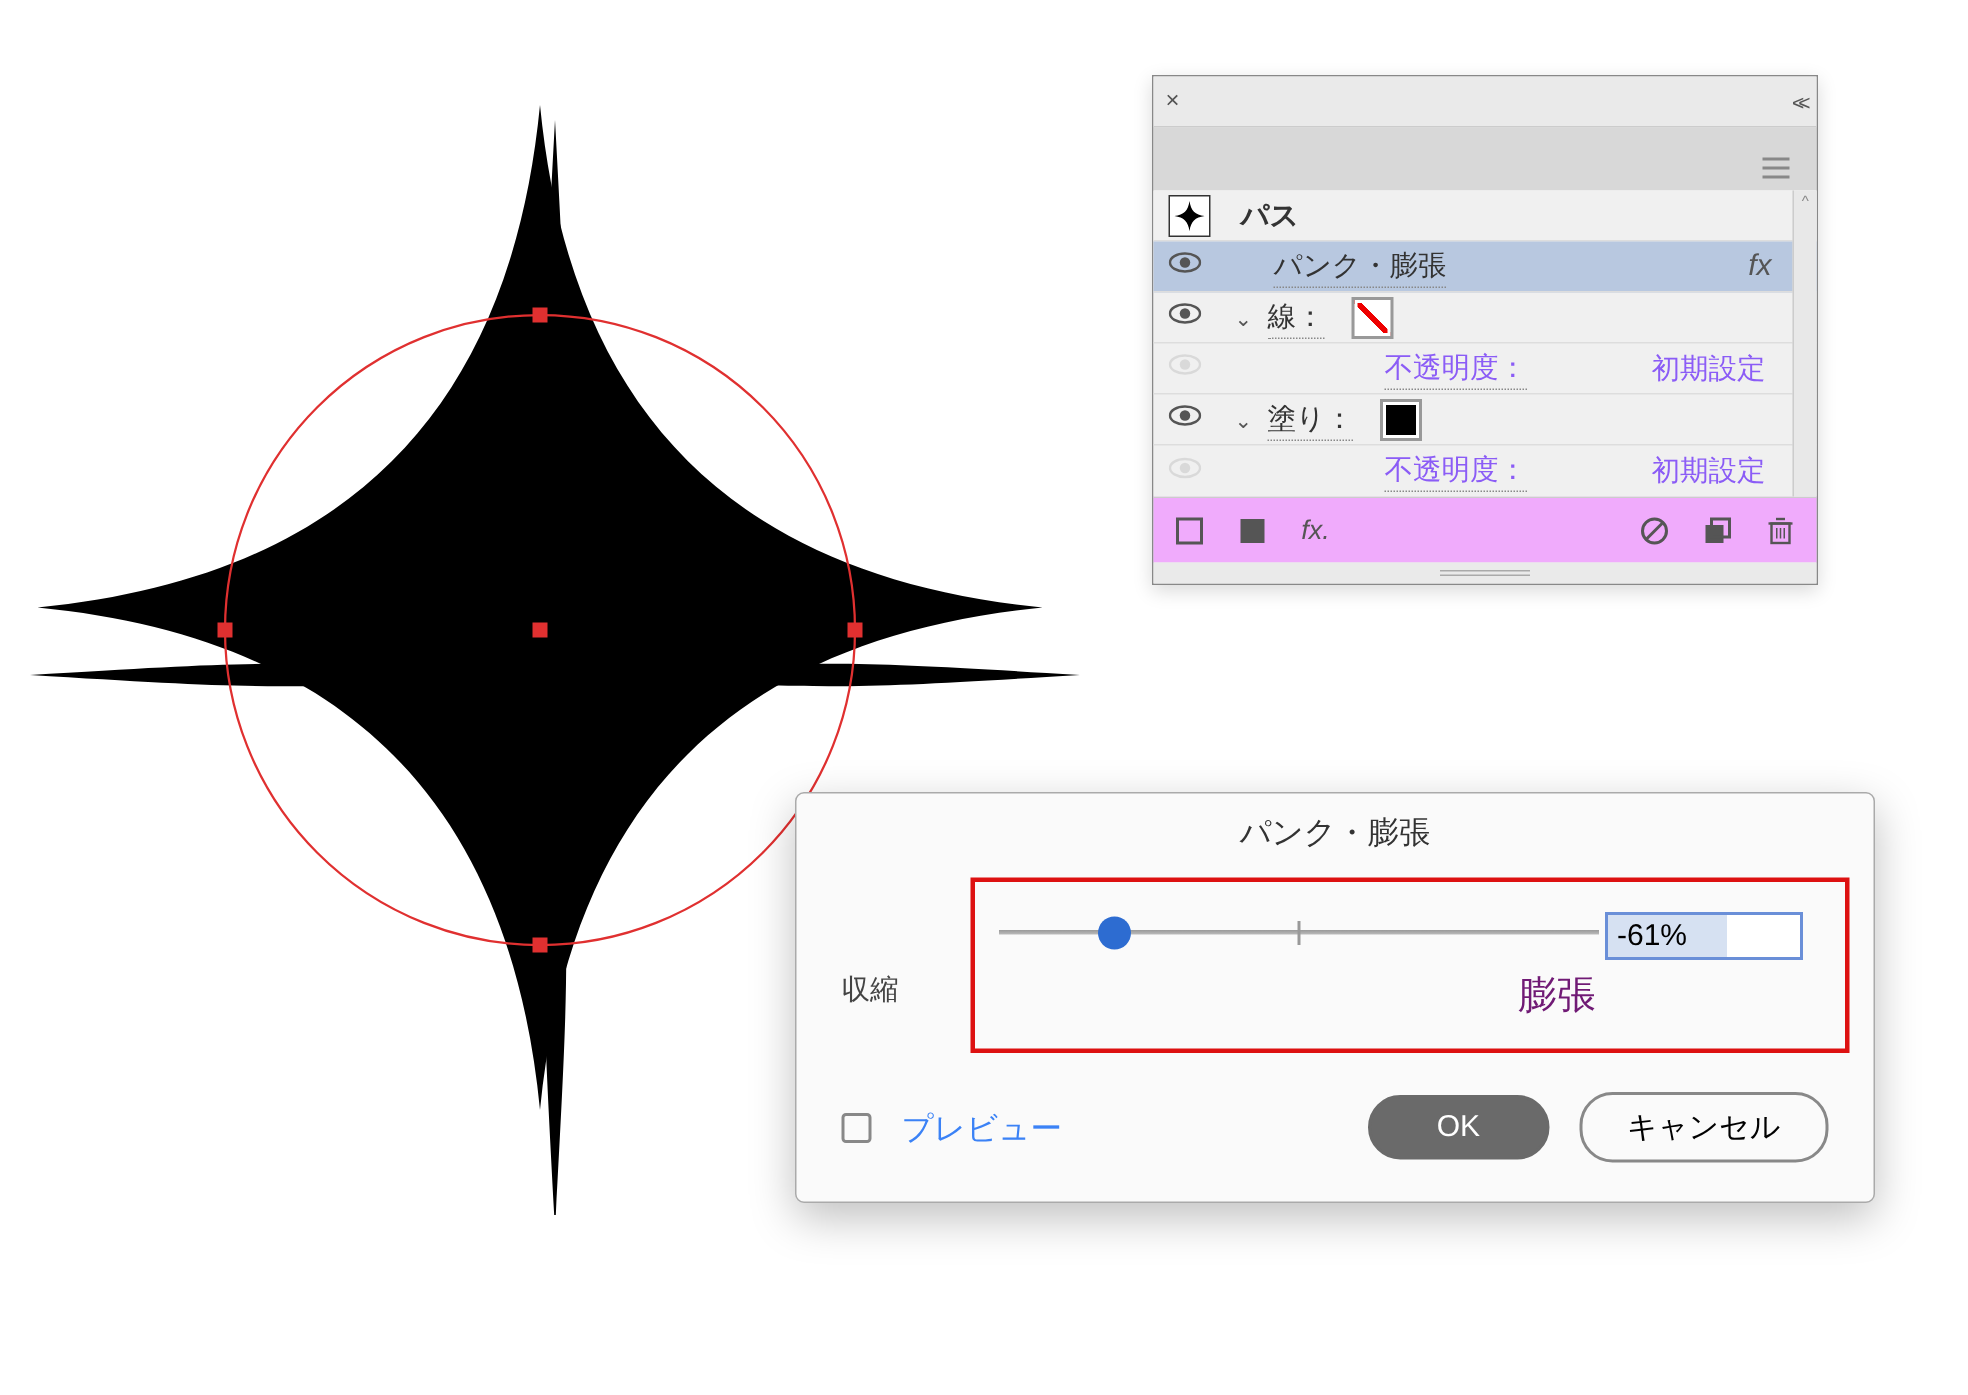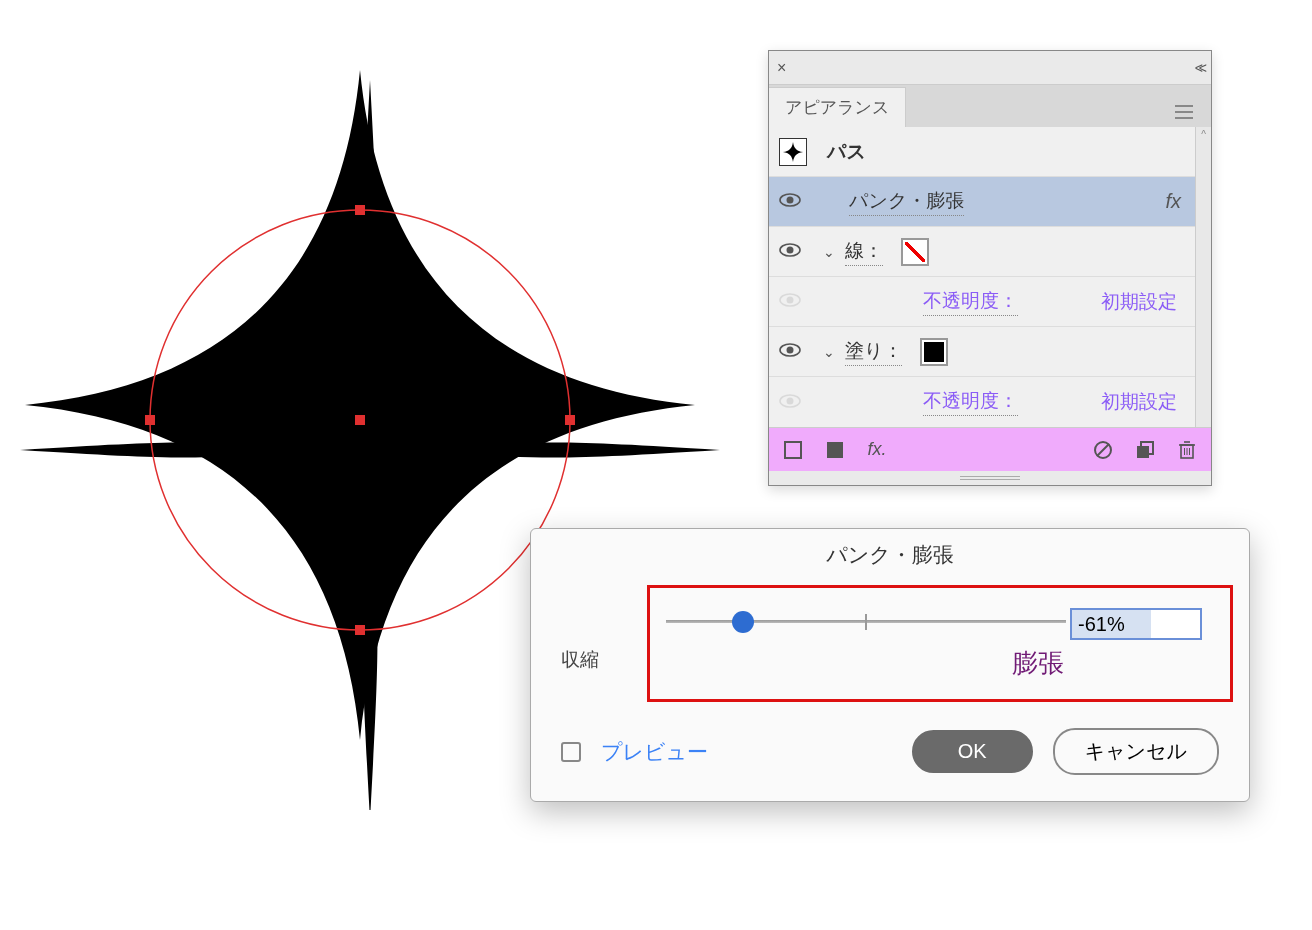--- a/index.html
+++ b/index.html
@@ -17,21 +17,21 @@
     .panel-tabs { display: flex; background: #d8d8d8; height: 42px; align-items: flex-end; }
     .panel-tab { background: #f0f0f0; padding: 8px 16px; font-size: 17px; color: #555; border-top: 1px solid #ccc; border-right: 1px solid #ccc; }
     .menu-icon { margin-left: auto; margin-right: 10px; padding: 8px; cursor: pointer; }
     .menu-lines { display: flex; flex-direction: column; gap: 4px; }
     .menu-lines span { width: 18px; height: 2px; background: #888; display: block; }
 
     .panel-body { background: #f0f0f0; position: relative; }
     .panel-scrollbar { position: absolute; right: 0; top: 0; bottom: 0; width: 16px; background: #e8e8e8; border-left: 1px solid #ccc; }
     .panel-scrollbar .thumb-up { width: 12px; height: 12px; margin: 2px auto; font-size: 10px; text-align: center; color: #888; }
 
-    .panel-row { display: flex; align-items: center; height: 50px; padding: 0 10px 0 10px; border-bottom: 1px solid #ddd; font-size: 19px; color: #333; }
+    .panel-row { display: flex; align-items: center; height: 34px; padding: 0 10px 0 10px; border-bottom: 1px solid #ddd; font-size: 19px; color: #333; }
     .panel-row.header { background: #f0f0f0; font-weight: bold; }
     .panel-row.selected { background: #b8c8e0; }
     .panel-row.dimmed .eye { opacity: .25; }
     .panel-row.dimmed { color: #8b5cf6; }
     .path-thumb { width: 28px; height: 28px; border: 1px solid #333; background: #fff; display: flex; align-items: center; justify-content: center; margin-right: 20px; }
     .path-thumb svg { width: 22px; height: 22px; }
     .eye { width: 26px; font-size: 20px; color: #555; margin-right: 18px; }
     .chev { width: 22px; font-size: 14px; color: #555; }
     .row-label { flex: 0 0 auto; }
     .row-label.dotted { border-bottom: 1px dotted #888; padding-bottom: 1px; }
@@ -81,21 +81,20 @@
     <rect x="335" y="365" width="10" height="10" fill="#e03030"></rect>
   </svg>
 </div>
 
 <div class="appearance-panel">
   <div class="panel-topbar">
     <span class="close-x">×</span>
     <span class="collapse-arrows">&lt;&lt;</span>
   </div>
   <div class="panel-tabs">
-    <div class="panel-tab">アピアランス</div>
     <div class="menu-icon">
       <div class="menu-lines">
           <span></span>
           <span></span>
           <span></span>
         </div>
     </div>
   </div>
   <div class="panel-body">
     <div class="panel-scrollbar">

